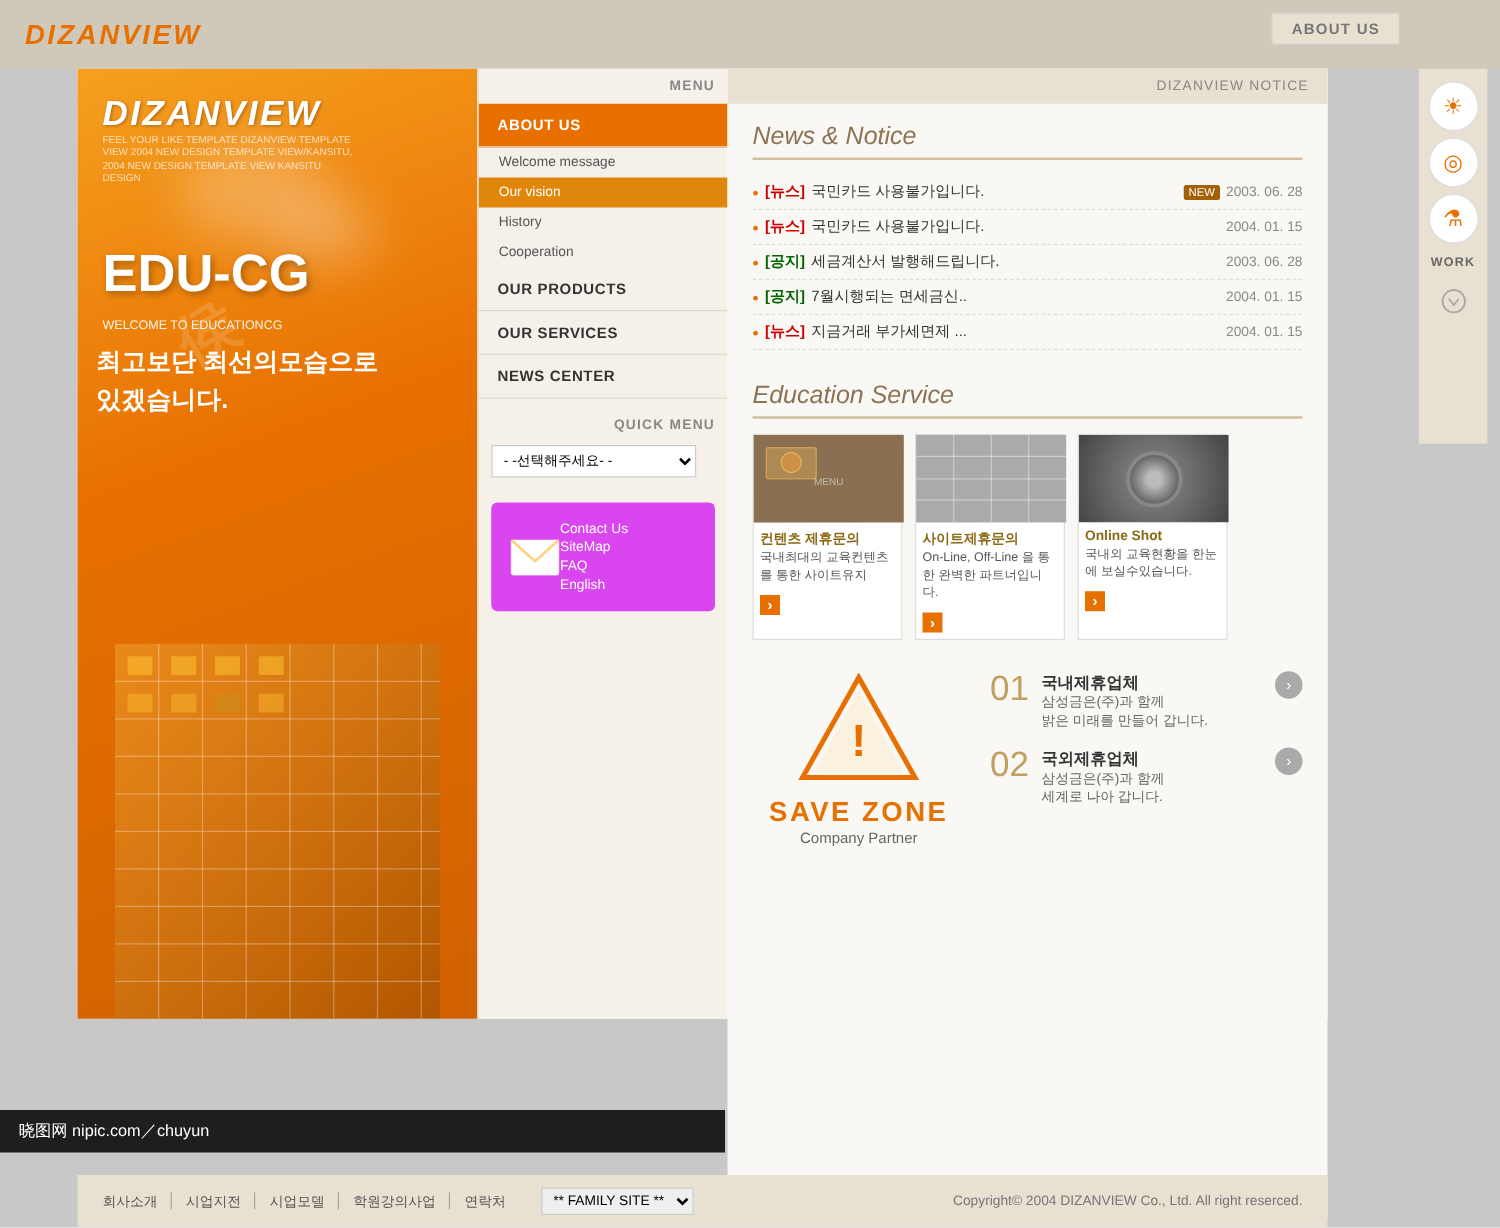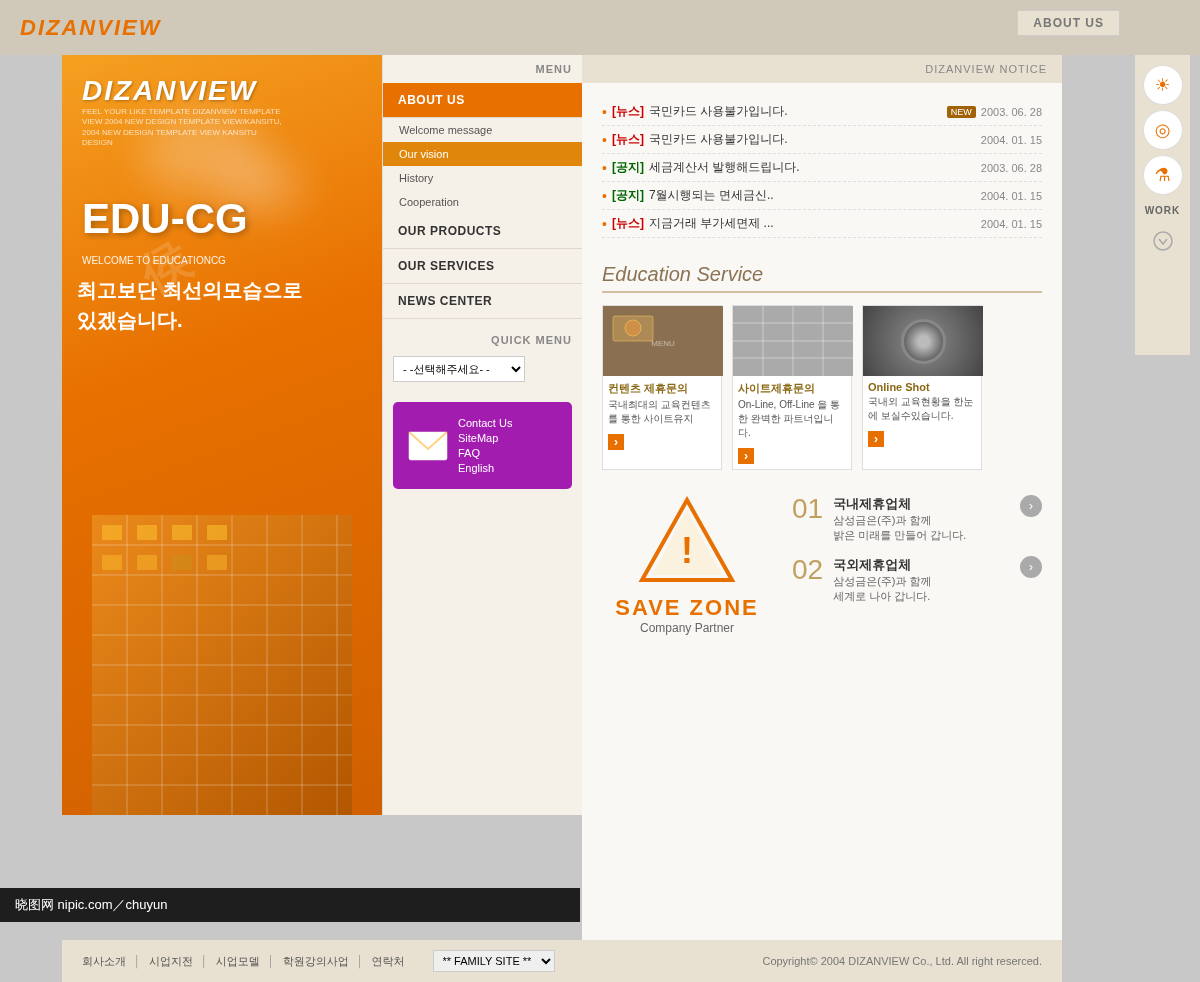--- a/index.html
+++ b/index.html
@@ -138,36 +138,35 @@
       text-align: right;
       padding: 15px 10px 5px;
       font-size: 11px;
       color: #888;
       font-weight: bold;
       letter-spacing: 1px;
     }
 
     .quick-select {
       margin: 5px 10px;
-      width: 132px;
+      width: 164px;
       padding: 5px;
       border: 1px solid #ccc;
       background: #fff;
       font-size: 11px;
     }
 
     
     .contact-box {
       margin: 15px 10px;
-      background: #a21caf;
+      background: #d946ef;
       border-radius: 5px;
       padding: 15px;
       display: flex;
       align-items: center;
-      gap: 10px;
     }
 
     .mail-icon {
       width: 40px;
       height: 30px;
       flex-shrink: 0;
     }
 
     .contact-links {
       display: flex;
@@ -651,20 +650,21 @@
         <span class="contact-link">English</span>
       </div>
     </div>
   </div>
 
   <div class="right-panel">
 
     <div class="right-panel-header">DIZANVIEW NOTICE</div>
 
     <div class="news-section">
+      <div class="section-title">News &amp; Notice</div>
       <ul class="news-list">
         <li class="news-item">
           <span class="news-bullet">•</span>
           <span class="news-tag-news">[뉴스]</span>
           <span class="news-text">국민카드 사용불가입니다.</span>
           <span class="news-badge-new">NEW</span>
           <span class="news-date">2003. 06. 28</span>
         </li>
         <li class="news-item">
           <span class="news-bullet">•</span>

